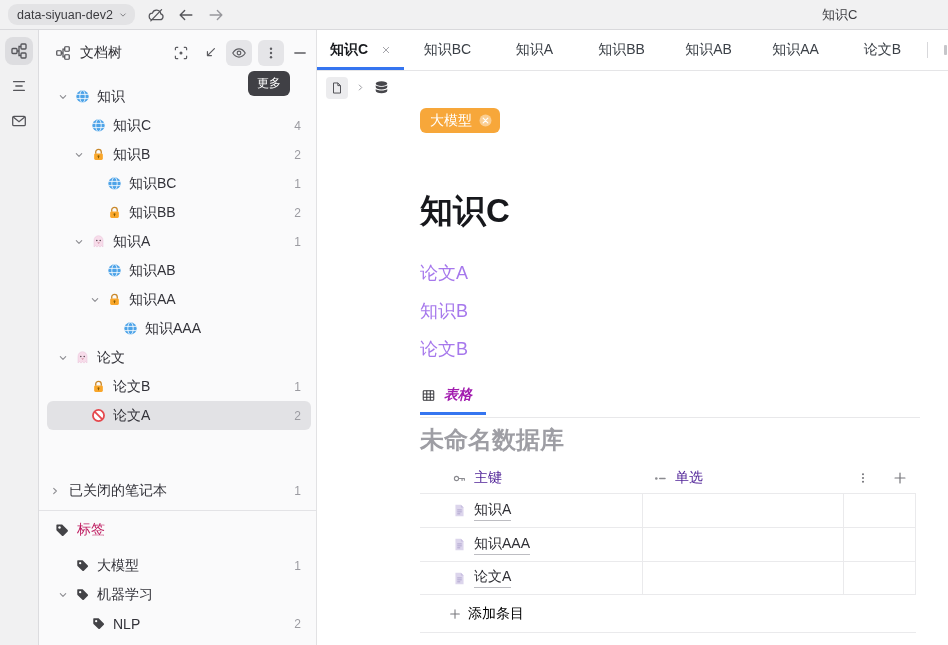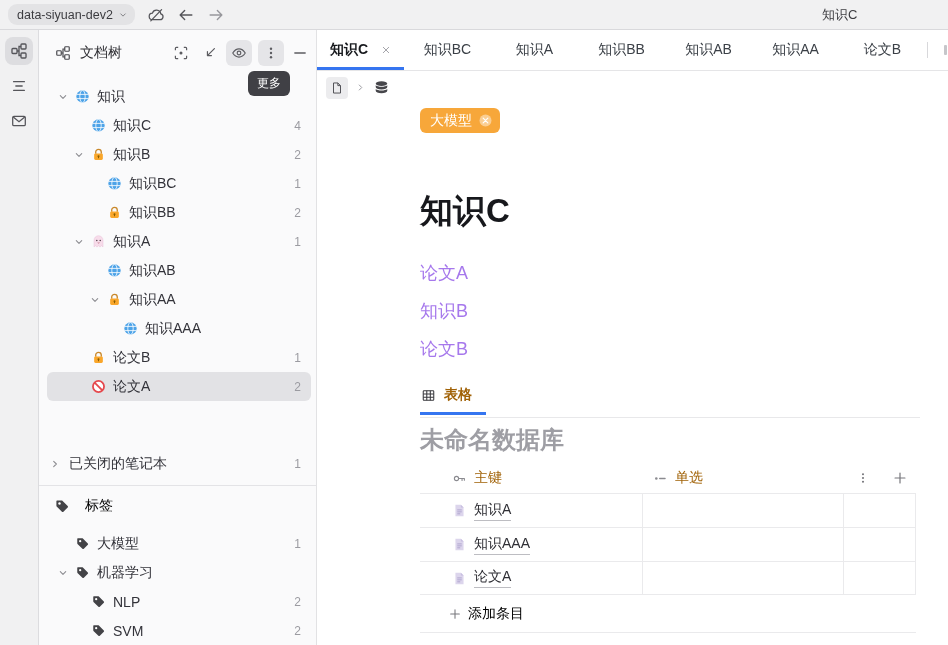--- a/index.html
+++ b/index.html
@@ -49,21 +49,21 @@
   .twisty { width:16px; height:16px; flex:0 0 auto; display:flex; align-items:center;
             justify-content:center; color:#8c8c91; }
   .row-icon { width:18px; height:18px; margin-left:2px; flex:0 0 auto; display:flex;
               align-items:center; justify-content:center; }
   .row-label { margin-left:6px; font-size:14px; color:#33333a; white-space:nowrap; }
   .row-count { margin-left:auto; font-size:12px; color:#9b9ba1; }
   .closed-nb { margin-top:46px; }
   .closed-nb .row-label { margin-left:6px; }
   .sep { border-top:1px solid #e3e3e6; margin-top:4px; }
   .tag-header { height:29px; margin-top:4px; display:flex; align-items:center; padding-left:12px; }
-  .tag-header .row-label { margin-left:14px; color:#000000; }
+  .tag-header .row-label { margin-left:6px; color:#be185d; }
   .tags { margin-top:6px; }
 
   
   .editor { flex:1; min-width:0; display:flex; flex-direction:column; background:#fff; }
   .tabbar { height:41px; flex:0 0 auto; border-bottom:1px solid #e5e5e7; display:flex;
             align-items:stretch; }
   .tab { position:relative; width:87px; display:flex; align-items:center; justify-content:center;
          font-size:14px; color:#3b4047; }
   .tab.active { justify-content:space-between; padding:0 12px 0 13px; color:#17191d; font-weight:700; }
   .tab.active::after { content:""; position:absolute; left:0; right:0; bottom:0; height:3px;
@@ -83,26 +83,26 @@
   .tag-pill { display:inline-flex; align-items:center; gap:6px; height:25px; background:#f7a73a;
               border-radius:6px; padding:0 7px 0 10px; color:#fff; font-size:14px; }
   .tag-pill .pill-close { display:flex; }
   .doc-title { margin-top:61px; font-size:33px; line-height:1; font-weight:700; color:#17181c; }
   .ref-links { margin-top:37px; }
   .ref-link { display:flex; align-items:center; width:max-content; height:17px; margin-bottom:21px;
               font-size:18px; color:#a678ec; cursor:pointer; }
 
   .db-block { margin-top:29px; }
   .db-view-tab { display:inline-flex; align-items:center; gap:8px; font-size:14px; font-weight:700;
-                 color:#a16207; padding:0 14px 8px 1px; border-bottom:3px solid #3575f0; }
+                 color:#a21caf; padding:0 14px 8px 1px; border-bottom:3px solid #3575f0;font-style:italic; }
   .db-view-tab .ic { color:#38383d; display:flex; }
   .db-sep { border-top:1px solid #e8e8ea; margin-top:2px; }
   .db-name { margin-top:6px; font-size:24px; font-weight:700; color:#9e9ea4; }
   .db-table { margin-top:7px; width:496px; font-size:14px; }
-  .db-header { height:30px; display:flex; color:#a16207; }
+  .db-header { height:30px; display:flex; color:#4c1d95; }
   .db-h { display:flex; align-items:center; gap:7px; }
   .db-h .ic { display:flex; color:#8b8b90; }
   .db-h1 { width:223px; padding-left:32px; }
   .db-h2 { width:201px; padding-left:10px; }
   .db-h3 { width:72px; display:flex; align-items:center; justify-content:space-between;
            padding:0 8px 0 12px; color:#77777c; }
   .db-h3 .ic { display:flex; }
   .db-row { height:34px; display:flex; border-top:1px solid #eaeaec; }
   .db-row:last-of-type { border-bottom:1px solid #eaeaec; }
   .db-c { display:flex; align-items:center; }
@@ -370,20 +370,39 @@
                 <svg viewBox="0 0 20 20" width="15" height="15">
                   <circle cx="10" cy="10" r="8.2" fill="#4da3e8"></circle>
                   <g fill="none" stroke="#fff" stroke-width="1.1">
                     <ellipse cx="10" cy="10" rx="3.6" ry="8.2"></ellipse>
                     <path d="M2 7.2h16M2 12.8h16"></path>
                   </g>
                 </svg>
               </span>
             </span>
             <span class="row-label">知识AAA</span>
+            <span class="row-count"></span>
+          </div>
+          <div class="row" style="padding-left: 8px;">
+            <span class="twisty">
+              <svg viewBox="0 0 20 20" fill="none" stroke="currentColor" stroke-width="1.8" stroke-linecap="round" stroke-linejoin="round" width="12" height="12">
+                <path d="M5.5 7.8L10 12.3l4.5-4.5"></path>
+              </svg>
+            </span>
+            <span class="row-icon">
+              <span style="display: flex; align-items: center; justify-content: center;">
+                <svg viewBox="0 0 20 20" width="15" height="15">
+                  <path d="M10 2.3c-3.5 0-6 2.7-6 6.2v8.8l2-1.7 2 1.9 2-1.9 2 1.9 2-1.9 2 1.7V8.5c0-3.5-2.5-6.2-6-6.2z" fill="#f7dcea" stroke="#e6bfd6" stroke-width="0.6"></path>
+                  <circle cx="7.7" cy="8.6" r="1.05" fill="#584652"></circle>
+                  <circle cx="12.3" cy="8.6" r="1.05" fill="#584652"></circle>
+                  <path d="M9 11.6c.7.6 1.6.6 2.3 0" stroke="#b0566a" stroke-width="1" fill="none"></path>
+                </svg>
+              </span>
+            </span>
+            <span class="row-label">论文</span>
             <span class="row-count"></span>
           </div>
           <div class="row" style="padding-left: 24px;">
             <span class="twisty"></span>
             <span class="row-icon">
               <span style="display: flex; align-items: center; justify-content: center;">
                 <svg viewBox="0 0 20 20" width="15" height="15">
                   <path d="M6.3 9V6.8a3.7 3.7 0 0 1 7.4 0V9" fill="none" stroke="#c9882a" stroke-width="1.8"></path>
                   <rect x="4.2" y="8.6" width="11.6" height="8.6" rx="1.8" fill="#f9a62a"></rect>
                   <circle cx="10" cy="12.3" r="1.3" fill="#8a5d00"></circle>

